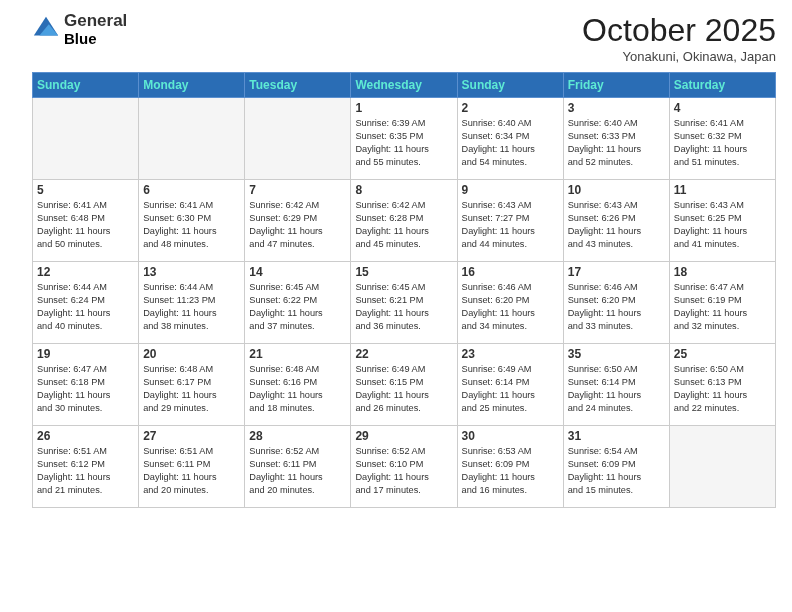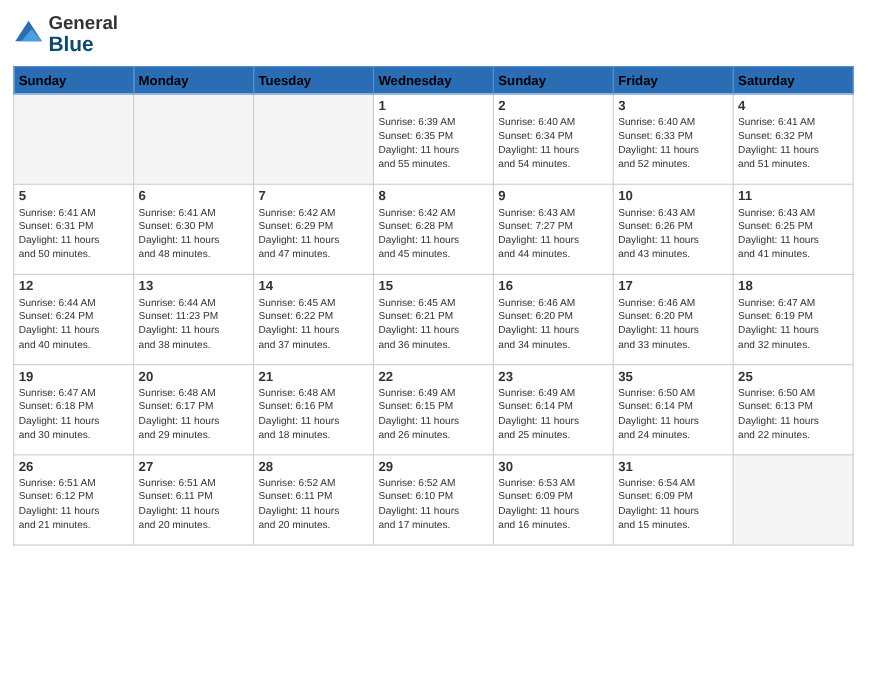--- a/index.html
+++ b/index.html
@@ -6,21 +6,21 @@
     body {
       width: 792px;
       height: 612px;
       font-family: Arial, Helvetica, sans-serif;
       background: #fff;
       overflow: hidden;
     }
     .page {
       width: 792px;
       height: 440px;
-      padding: 12px 16px 12px 12px;
+      padding: 12px 16px 12px 32px;
       display: flex;
       flex-direction: column;
     }
     .header {
       display: flex;
       justify-content: space-between;
       align-items: flex-start;
       margin-bottom: 8px;
     }
     .logo {
@@ -32,23 +32,23 @@
       display: flex;
       flex-direction: column;
       line-height: 1.1;
     }
     .logo-general {
       font-size: 17px;
       font-weight: bold;
       color: #333;
     }
     .logo-blue {
-      font-size: 19px;
+      font-size: 15px;
       font-weight: bold;
-      color: #0c4a6e;
+      color: #000000;
     }
     .logo-icon {
       width: 28px;
       height: 28px;
       margin-bottom: 2px;
     }
     .title-block {
       text-align: right;
     }
     .month-title {
@@ -61,21 +61,21 @@
       color: #444;
     }
     .calendar {
       flex: 1;
       border-collapse: collapse;
       width: 100%;
       table-layout: fixed;
     }
     .calendar th {
       background: #2a6db5;
-      color: #000000;
+      color: #5eead4;
       font-size: 12px;
       font-weight: bold;
       padding: 5px 4px;
       text-align: left;
       border: 1px solid #5a8fcf;
     }
     .calendar td {
       border: 1px solid #ccc;
       vertical-align: top;
       padding: 3px 4px;
@@ -108,20 +108,24 @@
 
       <svg class="logo-icon" viewBox="0 0 30 30">
         <polygon points="15,2 28,22 2,22" fill="#2a6db5"></polygon>
         <polygon points="18,10 28,22 8,22" fill="#4a9fe0"></polygon>
       </svg>
       <div class="logo-text">
         <span class="logo-general">General</span>
         <span class="logo-blue">Blue</span>
       </div>
     </div>
+    <div class="title-block">
+      <div class="month-title">October 2025</div>
+      <div class="location">Yonakuni, Okinawa, Japan</div>
+    </div>
   </div>
 
   <table class="calendar">
     <thead>
       <tr>
       <th>Sunday</th>
           <th>Monday</th>
           <th>Tuesday</th>
           <th>Wednesday</th>
           <th>Sunday</th>
@@ -160,21 +164,21 @@
             <div class="cell-text">Sunrise: 6:41 AM</div>
             <div class="cell-text">Sunset: 6:32 PM</div>
             <div class="cell-text">Daylight: 11 hours</div>
             <div class="cell-text">and 51 minutes.</div>
           </td>
         </tr>
         <tr>
           <td>
             <span class="day-num">5</span>
             <div class="cell-text">Sunrise: 6:41 AM</div>
-            <div class="cell-text">Sunset: 6:31 PM</div>
+            <div class="cell-text">Sunset: 6:48 PM</div>
             <div class="cell-text">Daylight: 11 hours</div>
             <div class="cell-text">and 50 minutes.</div>
           </td>
           <td>
             <span class="day-num">6</span>
             <div class="cell-text">Sunrise: 6:41 AM</div>
             <div class="cell-text">Sunset: 6:30 PM</div>
             <div class="cell-text">Daylight: 11 hours</div>
             <div class="cell-text">and 48 minutes.</div>
           </td>

